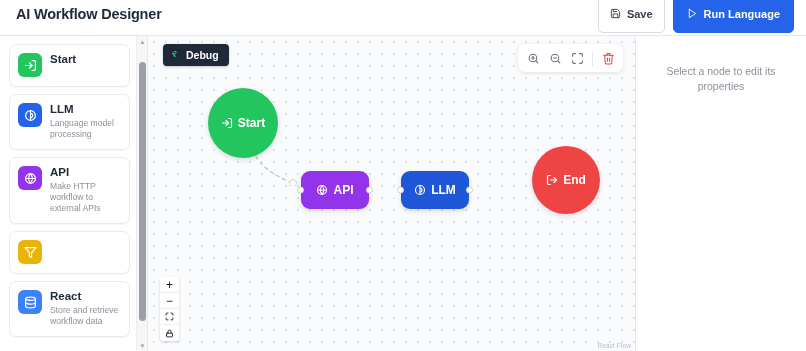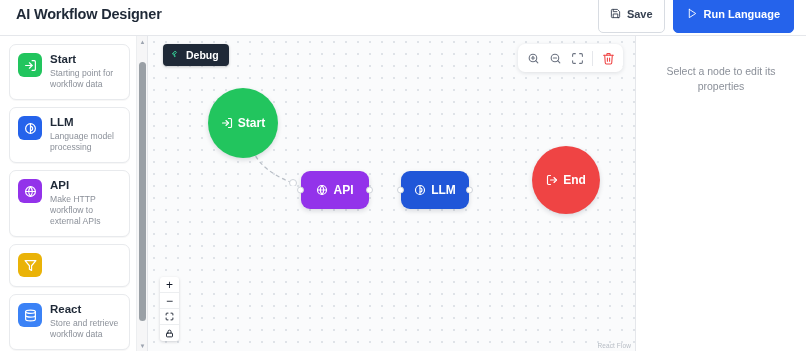--- a/index.html
+++ b/index.html
@@ -216,21 +216,20 @@
         <div class="palette-item">
           <div class="pi-icon" style="background:#22c55e">
             <svg width="13" height="13" viewBox="0 0 24 24" fill="none" stroke="currentColor" stroke-width="2.2" stroke-linecap="round" stroke-linejoin="round">
               <path d="M15 3h4a2 2 0 0 1 2 2v14a2 2 0 0 1-2 2h-4"></path>
               <polyline points="10 17 15 12 10 7"></polyline>
                 <line x1="15" y1="12" x2="3" y2="12"></line>
             </svg>
           </div>
           <div class="pi-text">
             <div class="pi-label">Start</div>
-            <div class="pi-desc">Starting point for workflow data</div>
           </div>
         </div>
 
         <div class="palette-item">
           <div class="pi-icon" style="background:#2563eb">
             <svg width="13" height="13" viewBox="0 0 24 24" fill="none" stroke="currentColor" stroke-width="2.2" stroke-linecap="round" stroke-linejoin="round">
               <circle cx="12" cy="12" r="9"></circle>
                 <line x1="12" y1="4" x2="12" y2="20"></line>
               <path d="M12 8a4 4 0 0 1 0 8"></path>
             </svg>

